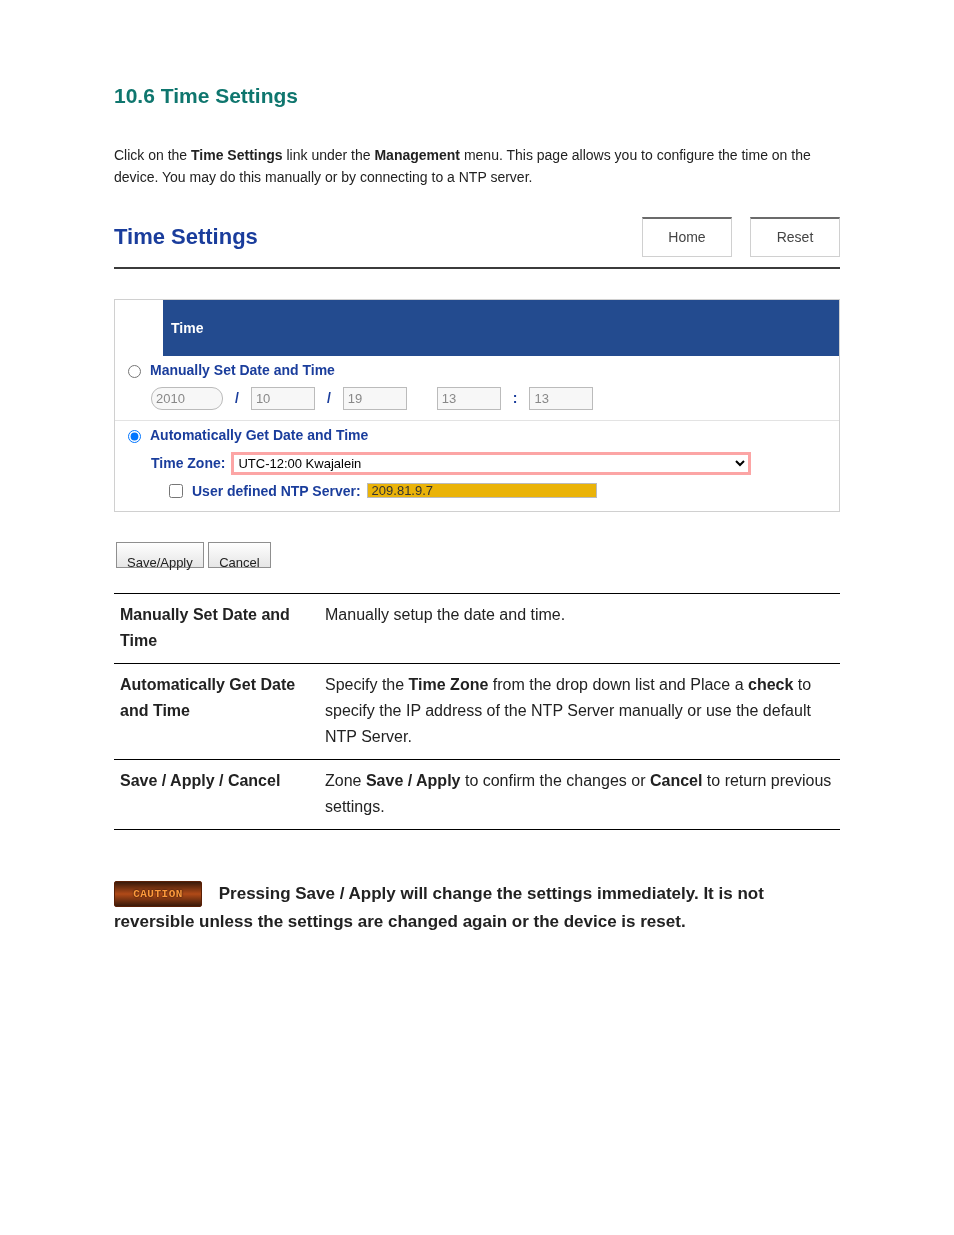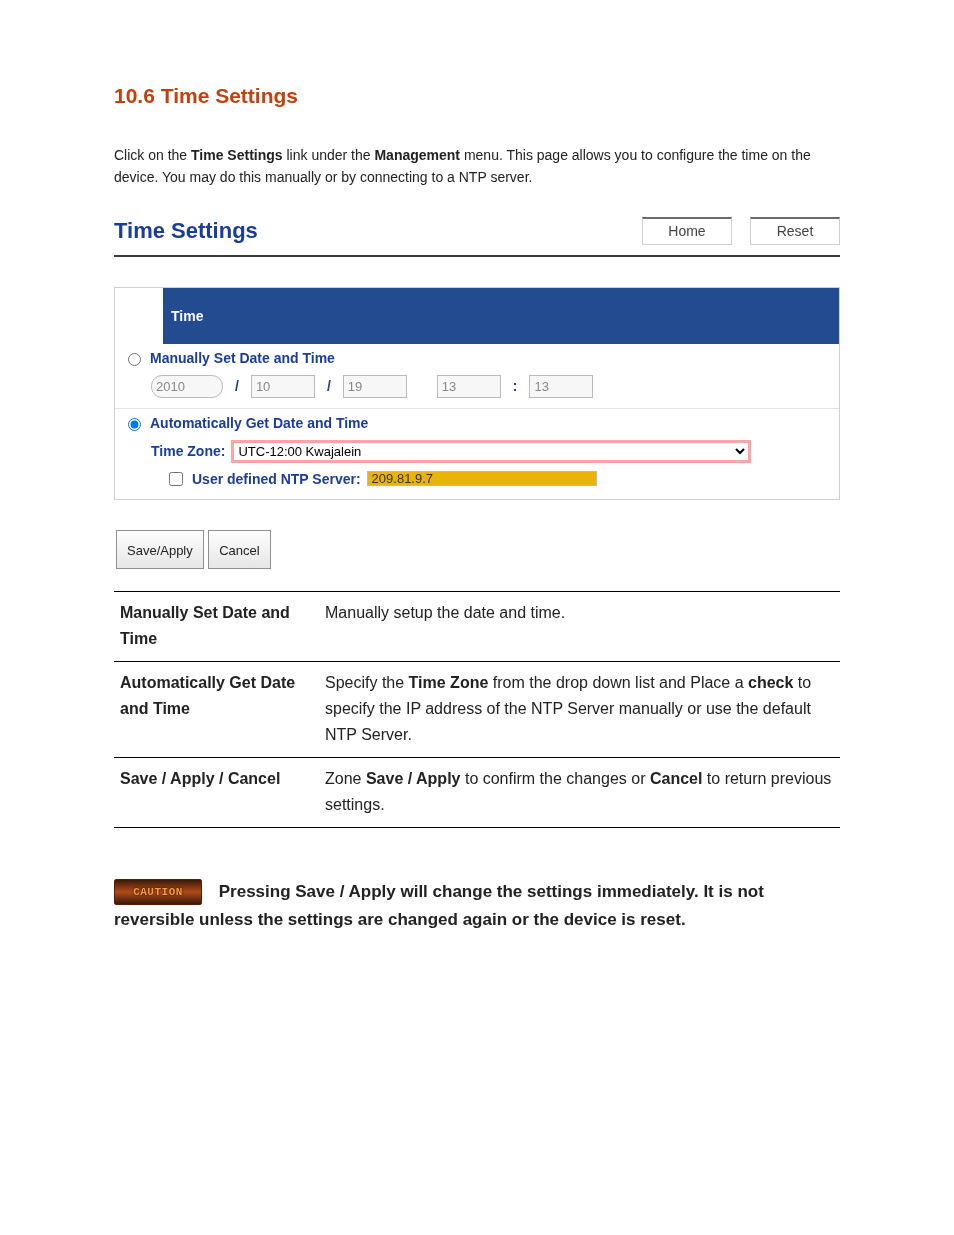--- a/index.html
+++ b/index.html
@@ -11,21 +11,21 @@
       padding: 0;
       width: 954px;
     }
     .page {
       padding: 84px 114px 40px 114px;
     }
     .doc-heading {
       font-size: 21px;
       font-weight: 700;
       margin: 0 0 36px 0;
-      color: #c2410c;
+      color: #0f766e;
     }
     .doc-intro {
       font-size: 14px;
       line-height: 1.6;
       margin: 0 0 22px 0;
     }
     
     .panel-shot {
       margin: 0 0 22px 0;
     }
@@ -37,21 +37,21 @@
       padding: 6px 0 10px 0;
     }
     .panel-title {
       font-family: Verdana, Arial, sans-serif;
       font-size: 22px;
       font-weight: 700;
       color: #1a3d9c;
     }
     .panel-navbtn {
       width: 90px;
-      height: 28px;
+      height: 40px;
       border: 1px solid #d0d0d0;
       border-top: 2px solid #6b6b6b;
       background: #fff;
       font-size: 14px;
       color: #444;
       cursor: pointer;
       font-family: Arial, sans-serif;
     }
     .panel-nav { display: flex; gap: 18px; }
     .time-box {
@@ -121,21 +121,21 @@
       background: #eab308;
       font-size: 13px;
       font-family: Arial, sans-serif;
       color: #333;
       padding: 1px 4px;
     }
     .time-actions {
       padding: 30px 0 0 2px;
     }
     .osbtn {
-      height: 39px;
+      height: 26px;
       padding: 12px 10px;
       font-size: 13px;
       font-family: Arial, sans-serif;
       background: linear-gradient(#fefefe,#e6e6e6);
       border: 1px solid #8f8f8f;
       border-radius: 0;
       cursor: pointer;
       color: #222;
     }
     

